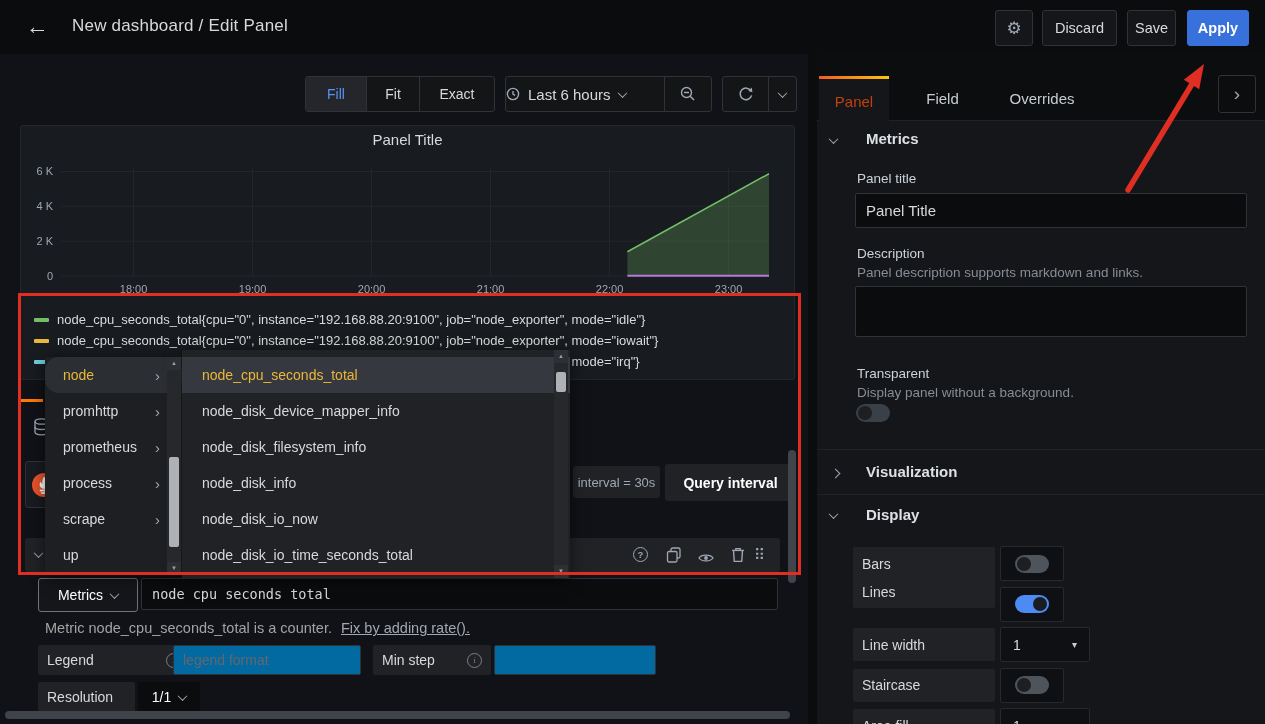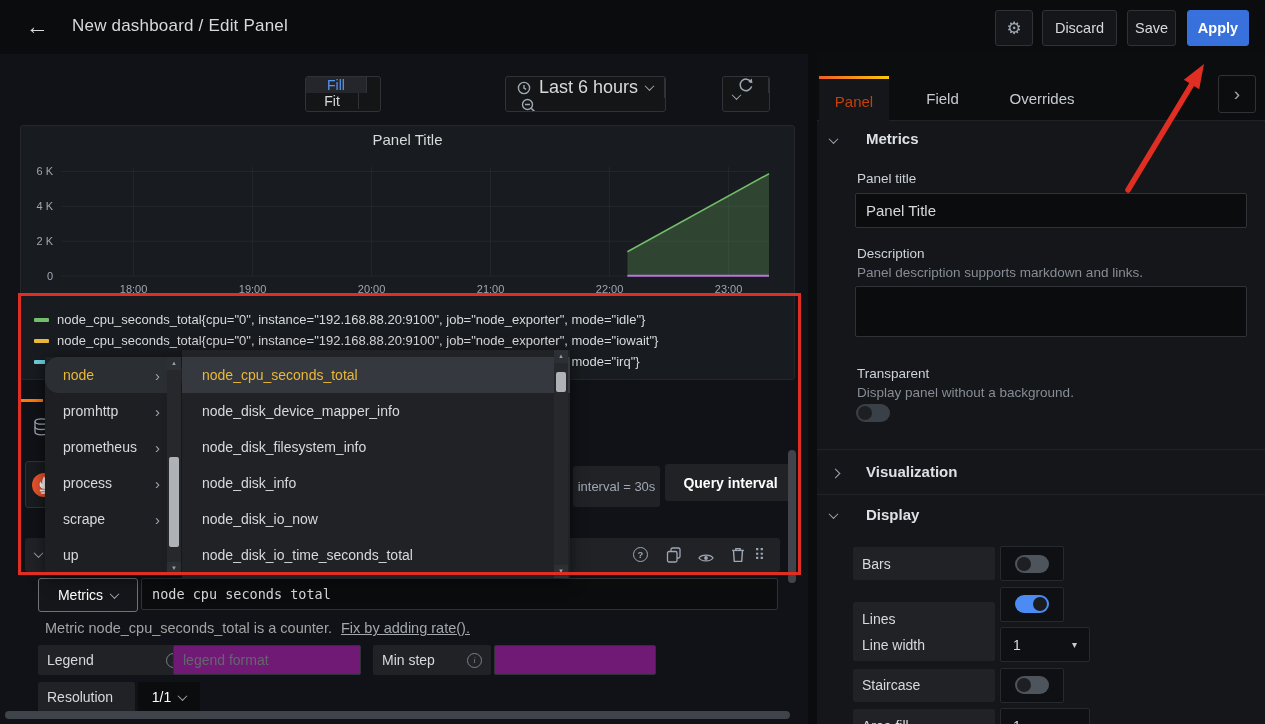--- a/index.html
+++ b/index.html
@@ -15,61 +15,61 @@
   #page-title{left:72px;top:16px;font-size:17px;font-weight:500;color:#d8d9da;letter-spacing:.2px;}
   .tb-btn{height:34px;top:10px;border:1px solid #2f3338;border-radius:3px;background:#141619;
     color:#d8d9da;font-size:14.5px;display:flex;align-items:center;justify-content:center;cursor:pointer;}
   #gear-btn{left:995px;width:36px;color:#9fa7b3;font-size:17px;}
   #discard-btn{left:1042px;width:73px;}
   #save-btn{left:1127px;width:47px;}
   #apply-btn{left:1187px;width:60px;background:#3871dc;border-color:#3871dc;color:#fff;font-weight:600;}
   
   #main{left:0;top:54px;width:808px;height:670px;background:#111217;}
   
-  .group{top:22px;height:34px;display:flex;border:1px solid #2f3338;border-radius:3px;overflow:hidden;background:#131517;flex-direction:column;}
+  .group{top:22px;height:34px;display:flex;border:1px solid #2f3338;border-radius:3px;overflow:hidden;background:#131517;}
   .seg{display:flex;align-items:center;justify-content:center;font-size:14px;color:#d8d9da;cursor:pointer;border-right:1px solid #2f3338;}
   .seg:last-child{border-right:none;}
   #seg-fill{width:60px;background:#24262b;color:#5794f2;}
   #seg-fit{width:52px;}
   #seg-exact{width:74px;}
   #group-view{left:305px;}
   #group-time{left:505px;}
-  #time-btn{width:158px;display:flex;align-items:center;gap:8px;justify-content:center;cursor:pointer;font-size:18px;border-right:1px solid #2f3338;}
+  #time-btn{width:158px;display:flex;align-items:center;gap:8px;cursor:pointer;font-size:15px;border-right:1px solid #2f3338;}
   #zoomout-btn{width:46px;display:flex;align-items:center;justify-content:center;cursor:pointer;}
   #group-refresh{left:722px;}
   #refresh-btn{width:45px;display:flex;align-items:center;justify-content:center;cursor:pointer;border-right:1px solid #2f3338;}
   #refresh-caret{width:27px;display:flex;align-items:center;justify-content:center;cursor:pointer;}
   .chv{width:6px;height:6px;border-right:1.6px solid #9fa7b3;border-bottom:1.6px solid #9fa7b3;display:inline-block;transform:rotate(45deg) translate(-1px,-1px);}
   .chv-r{transform:rotate(-45deg);}
   
   #panel{left:20px;top:71px;width:773px;height:253px;background:#181b1f;border:1px solid #23262b;border-radius:3px;}
   #panel-title{top:5px;left:0;width:100%;text-align:center;font-size:15px;font-weight:500;color:#d8d9da;}
   #chart{left:0;top:26px;}
   #legend{left:0;top:183px;width:100%;}
   .leg-row{display:flex;align-items:center;height:21px;padding-left:13px;font-size:13px;color:#d8d9da;white-space:nowrap;}
   .leg-swatch{width:15px;height:4px;border-radius:1px;margin-right:8px;flex:none;cursor:pointer;}
   
   #qtab-underline{left:18px;top:345px;width:25px;height:3px;background:#ff780a;}
   #db-icon{left:33px;top:364px;color:#9fa7b3;}
   #prom-box{left:25px;top:407px;width:36px;height:45px;border:1px solid #2f3338;border-radius:3px;background:#181b1f;display:flex;align-items:center;justify-content:center;}
-  #interval-box{left:573px;top:412px;width:87px;height:41px;background:#202226;border-radius:3px;display:flex;align-items:center;justify-content:center;font-size:13px;color:#9fa7b3;overflow:hidden;white-space:nowrap;}
+  #interval-box{left:573px;top:412px;width:87px;height:32px;background:#202226;border-radius:3px;display:flex;align-items:center;justify-content:center;font-size:13px;color:#9fa7b3;overflow:hidden;white-space:nowrap;}
   #inspector-btn{left:665px;top:410px;width:131px;height:37px;background:#202226;border-radius:3px;display:flex;align-items:center;justify-content:center;font-size:14px;font-weight:600;color:#fff;overflow:hidden;white-space:nowrap;cursor:pointer;}
   #vscroll{left:788px;top:396px;width:8px;height:133px;background:#41454b;border-radius:4px;cursor:pointer;}
   #query-row{left:25px;top:484px;width:755px;height:34px;background:#202226;border-radius:3px;}
   #query-collapse{left:10px;top:13px;}
   .qicon{top:9px;width:16px;height:16px;color:#9fa7b3;cursor:pointer;}
   .circle-ic{border:1.3px solid #9fa7b3;border-radius:50%;width:13px;height:13px;font-size:9.5px;line-height:13px;text-align:center;font-weight:700;}
   #grip-icon{font-size:15px;line-height:16px;}
   #metrics-btn{left:38px;top:524px;width:98px;height:32px;border:1px solid #6e7379;border-radius:3px;background:#141619;display:flex;align-items:center;justify-content:center;gap:8px;font-size:14px;color:#fff;cursor:pointer;}
   #metric-input{left:141px;top:524px;width:637px;height:32px;background:#0b0c0e;border:1px solid #2f3338;border-radius:2px;box-sizing:border-box;color:#d8d9da;font-family:"DejaVu Sans Mono","Liberation Mono",monospace;font-size:13.5px;padding:0 10px;}
   #warning-row{left:45px;top:566px;font-size:14.5px;white-space:nowrap;}
   #warning-text{color:#a3a3a3;}
   #warning-link{color:#a3a7ae;text-decoration:underline;cursor:pointer;margin-left:5px;}
   .fld-label{background:#202226;border-radius:2px;height:30px;display:flex;align-items:center;justify-content:space-between;padding:0 9px;font-size:14px;color:#d8d9da;box-sizing:border-box;}
-  .fld-input{background:#701a75;border:1px solid #2f3338;border-radius:2px;height:30px;box-sizing:border-box;color:#d8d9da;font-size:14px;padding:0 9px;}
+  .fld-input{background:#0369a1;border:1px solid #2f3338;border-radius:2px;height:30px;box-sizing:border-box;color:#d8d9da;font-size:14px;padding:0 9px;}
   .fld-input::placeholder{color:#63676d;}
   #legend-label{left:38px;top:591px;width:152px;}
   #legend-input{left:173px;top:591px;width:188px;}
   #minstep-label{left:373px;top:591px;width:118px;}
   #minstep-input{left:494px;top:591px;width:162px;}
   #resolution-label{left:38px;top:628px;width:97px;justify-content:flex-start;}
   #resolution-dd{left:138px;top:628px;width:62px;height:30px;background:#0b0c0e;border-radius:2px;display:flex;align-items:center;justify-content:center;gap:8px;font-size:14px;color:#fff;cursor:pointer;}
   #hscroll{left:5px;top:657px;width:785px;height:8px;background:#3f434a;border-radius:4px;cursor:pointer;}
   .info-ic{border:1px solid #7b8087;color:#7b8087;border-radius:50%;width:13px;height:13px;font-size:9px;line-height:13px;text-align:center;font-style:italic;font-family:"Liberation Serif",serif;}
   
@@ -355,21 +355,21 @@
   <span class="abs chv" style="left:13px;top:458px;"></span>
   <div class="abs sec-head" style="left:49px;top:452px;">Display</div>
 
   <div id="display-rows">
       <div class="opt-row-label" style="top: 493px;">Bars</div>
       <div class="opt-row-ctrl ctrl-toggle" style="top: 492px;">
         <span class="switch">
           <span class="knob"></span>
         </span>
       </div>
-      <div class="opt-row-label" style="top: 548px; text-align: right;">Lines</div>
+      <div class="opt-row-label" style="top: 521px; text-align: right;">Lines</div>
       <div class="opt-row-ctrl ctrl-toggle" style="top: 532.5px;">
         <span class="switch on">
           <span class="knob"></span>
         </span>
       </div>
       <div class="opt-row-label" style="top: 574px;">Line width</div>
       <div class="opt-row-ctrl ctrl-select" style="top: 573px;">
         <span>1</span>
         <span class="caret">▾</span>
       </div>

